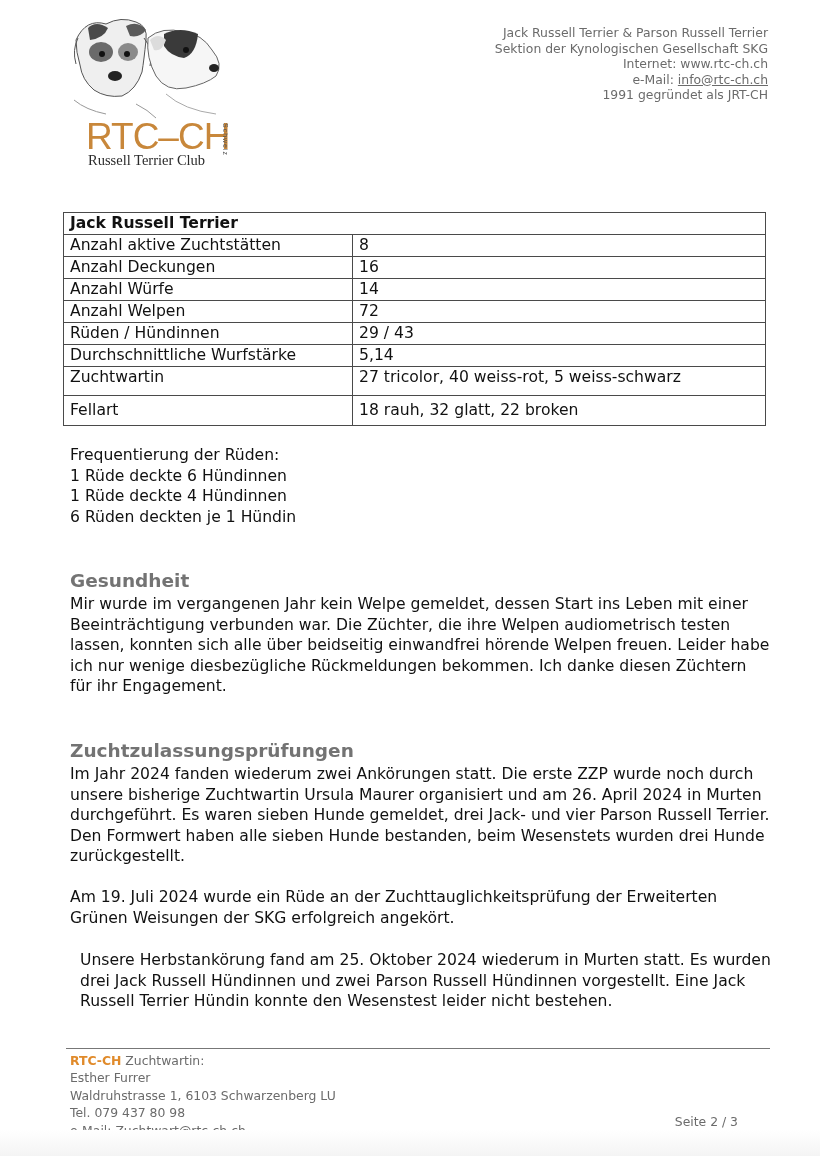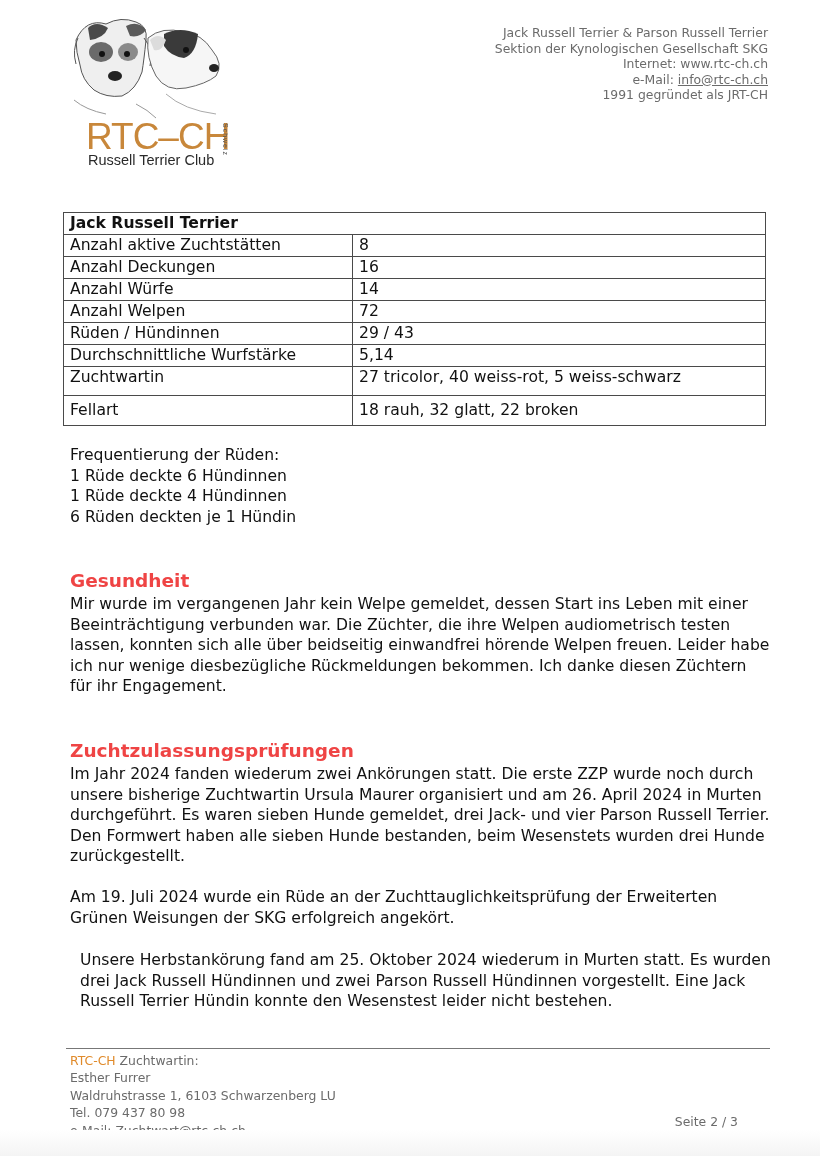--- a/index.html
+++ b/index.html
@@ -4,21 +4,21 @@
   <style>
     * { box-sizing: border-box; margin: 0; padding: 0; }
     html, body { width: 820px; height: 1156px; background: #ffffff; overflow: hidden; }
     body { position: relative; font-family: "DejaVu Sans", sans-serif; color: #1a1a1a; }
 
     
     .logo { position: absolute; left: 66px; top: 10px; width: 190px; height: 162px; }
     .logo svg { display: block; }
     .logo-title { position: absolute; left: 20px; top: 108px; font-family: "Liberation Sans", sans-serif;
                   font-size: 37px; color: #c8873a; letter-spacing: -1px; line-height: 1; }
-    .logo-sub { position: absolute; left: 22px; top: 143px; font-family: Liberation Sans, sans-serif;
+    .logo-sub { position: absolute; left: 22px; top: 143px; font-family: Liberation Serif, serif;
                 font-size: 14.5px; color: #2a2a2a; line-height: 1; white-space: nowrap; }
     .logo-vert { position: absolute; left: 156px; top: 113px; font-family: "Liberation Sans", sans-serif;
                  font-size: 7px; color: #555; writing-mode: vertical-rl; letter-spacing: 1px; }
 
     .org-info { position: absolute; right: 52px; top: 25px; text-align: right;
                 font-family: "DejaVu Sans", sans-serif; font-size: 12.4px; line-height: 15.6px; color: #6b6b6b; }
     .org-info a { color: #6b6b6b; text-decoration: underline; }
 
     
     .stats { position: absolute; left: 63px; top: 212px; width: 703px; border-collapse: collapse;
@@ -27,27 +27,27 @@
     .stats th { font-weight: bold; height: 22px; line-height: 21px; }
     .stats td { height: 21.5px; line-height: 21px; }
     .stats td.c1 { width: 289px; }
     .stats tr.tall td { height: 29px; }
 
     
     .text { position: absolute; left: 70px; font-family: "DejaVu Sans", sans-serif; font-size: 15.6px;
             line-height: 20.6px; color: #111; width: 700px; }
     .italic { }
     .heading { position: absolute; left: 70px; font-family: "DejaVu Sans", sans-serif; font-weight: bold;
-               font-size: 18.5px; color: #ef4444; line-height: 22px; }
+               font-size: 18.5px; color: #737373; line-height: 22px; }
 
     
     .footer-rule { position: absolute; left: 66px; top: 1048px; width: 704px; height: 1px; background: #777; }
     .footer { position: absolute; left: 70px; top: 1052px; font-family: "DejaVu Sans", sans-serif;
               font-size: 12.4px; line-height: 17.4px; color: #6b6b6b; }
-    .footer .brand { color: #e08a2a; font-weight: normal; }
+    .footer .brand { color: #e08a2a; font-weight: bold; }
     .page-num { position: absolute; right: 82px; top: 1114px; font-family: "DejaVu Sans", sans-serif;
                 font-size: 12.4px; color: #6b6b6b; }
     .bottom-fade { position: absolute; left: 0; bottom: 0; width: 820px; height: 26px;
                    background: linear-gradient(#ffffff, #f4f4f4); }
   </style>
 </head>
 <body>
 
 <div class="logo">
   <svg width="190" height="110" viewBox="0 0 190 110">

